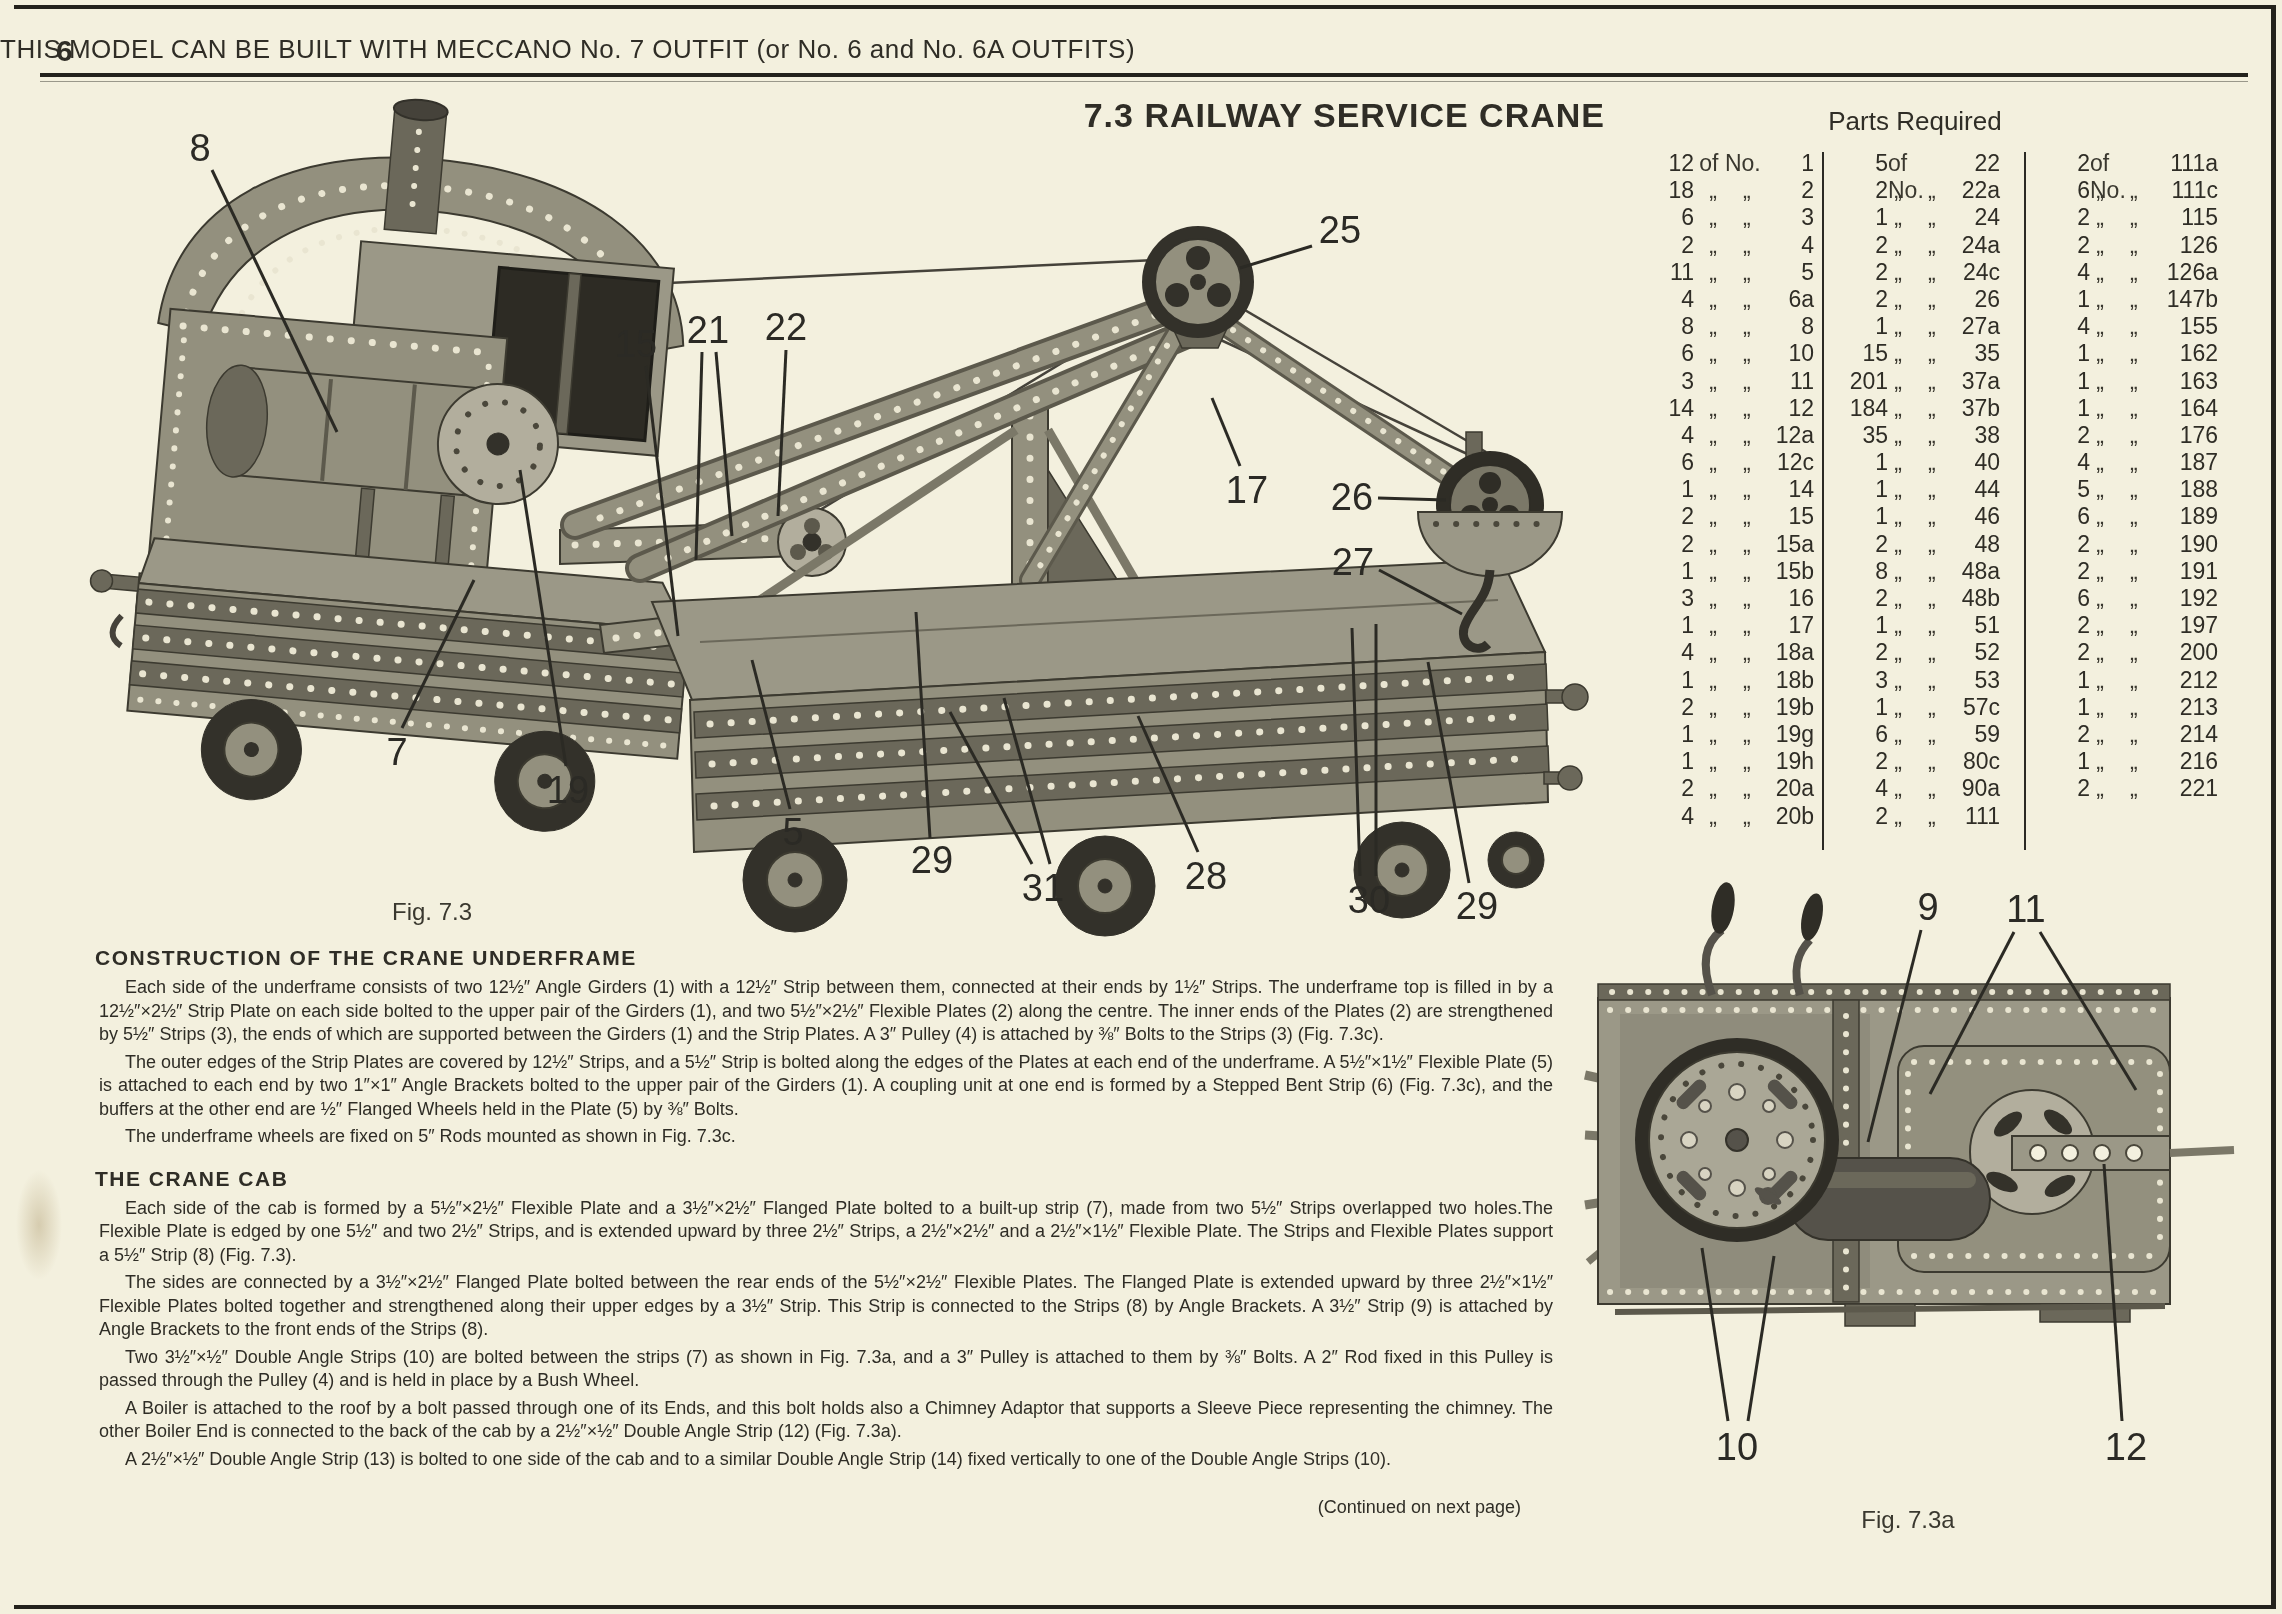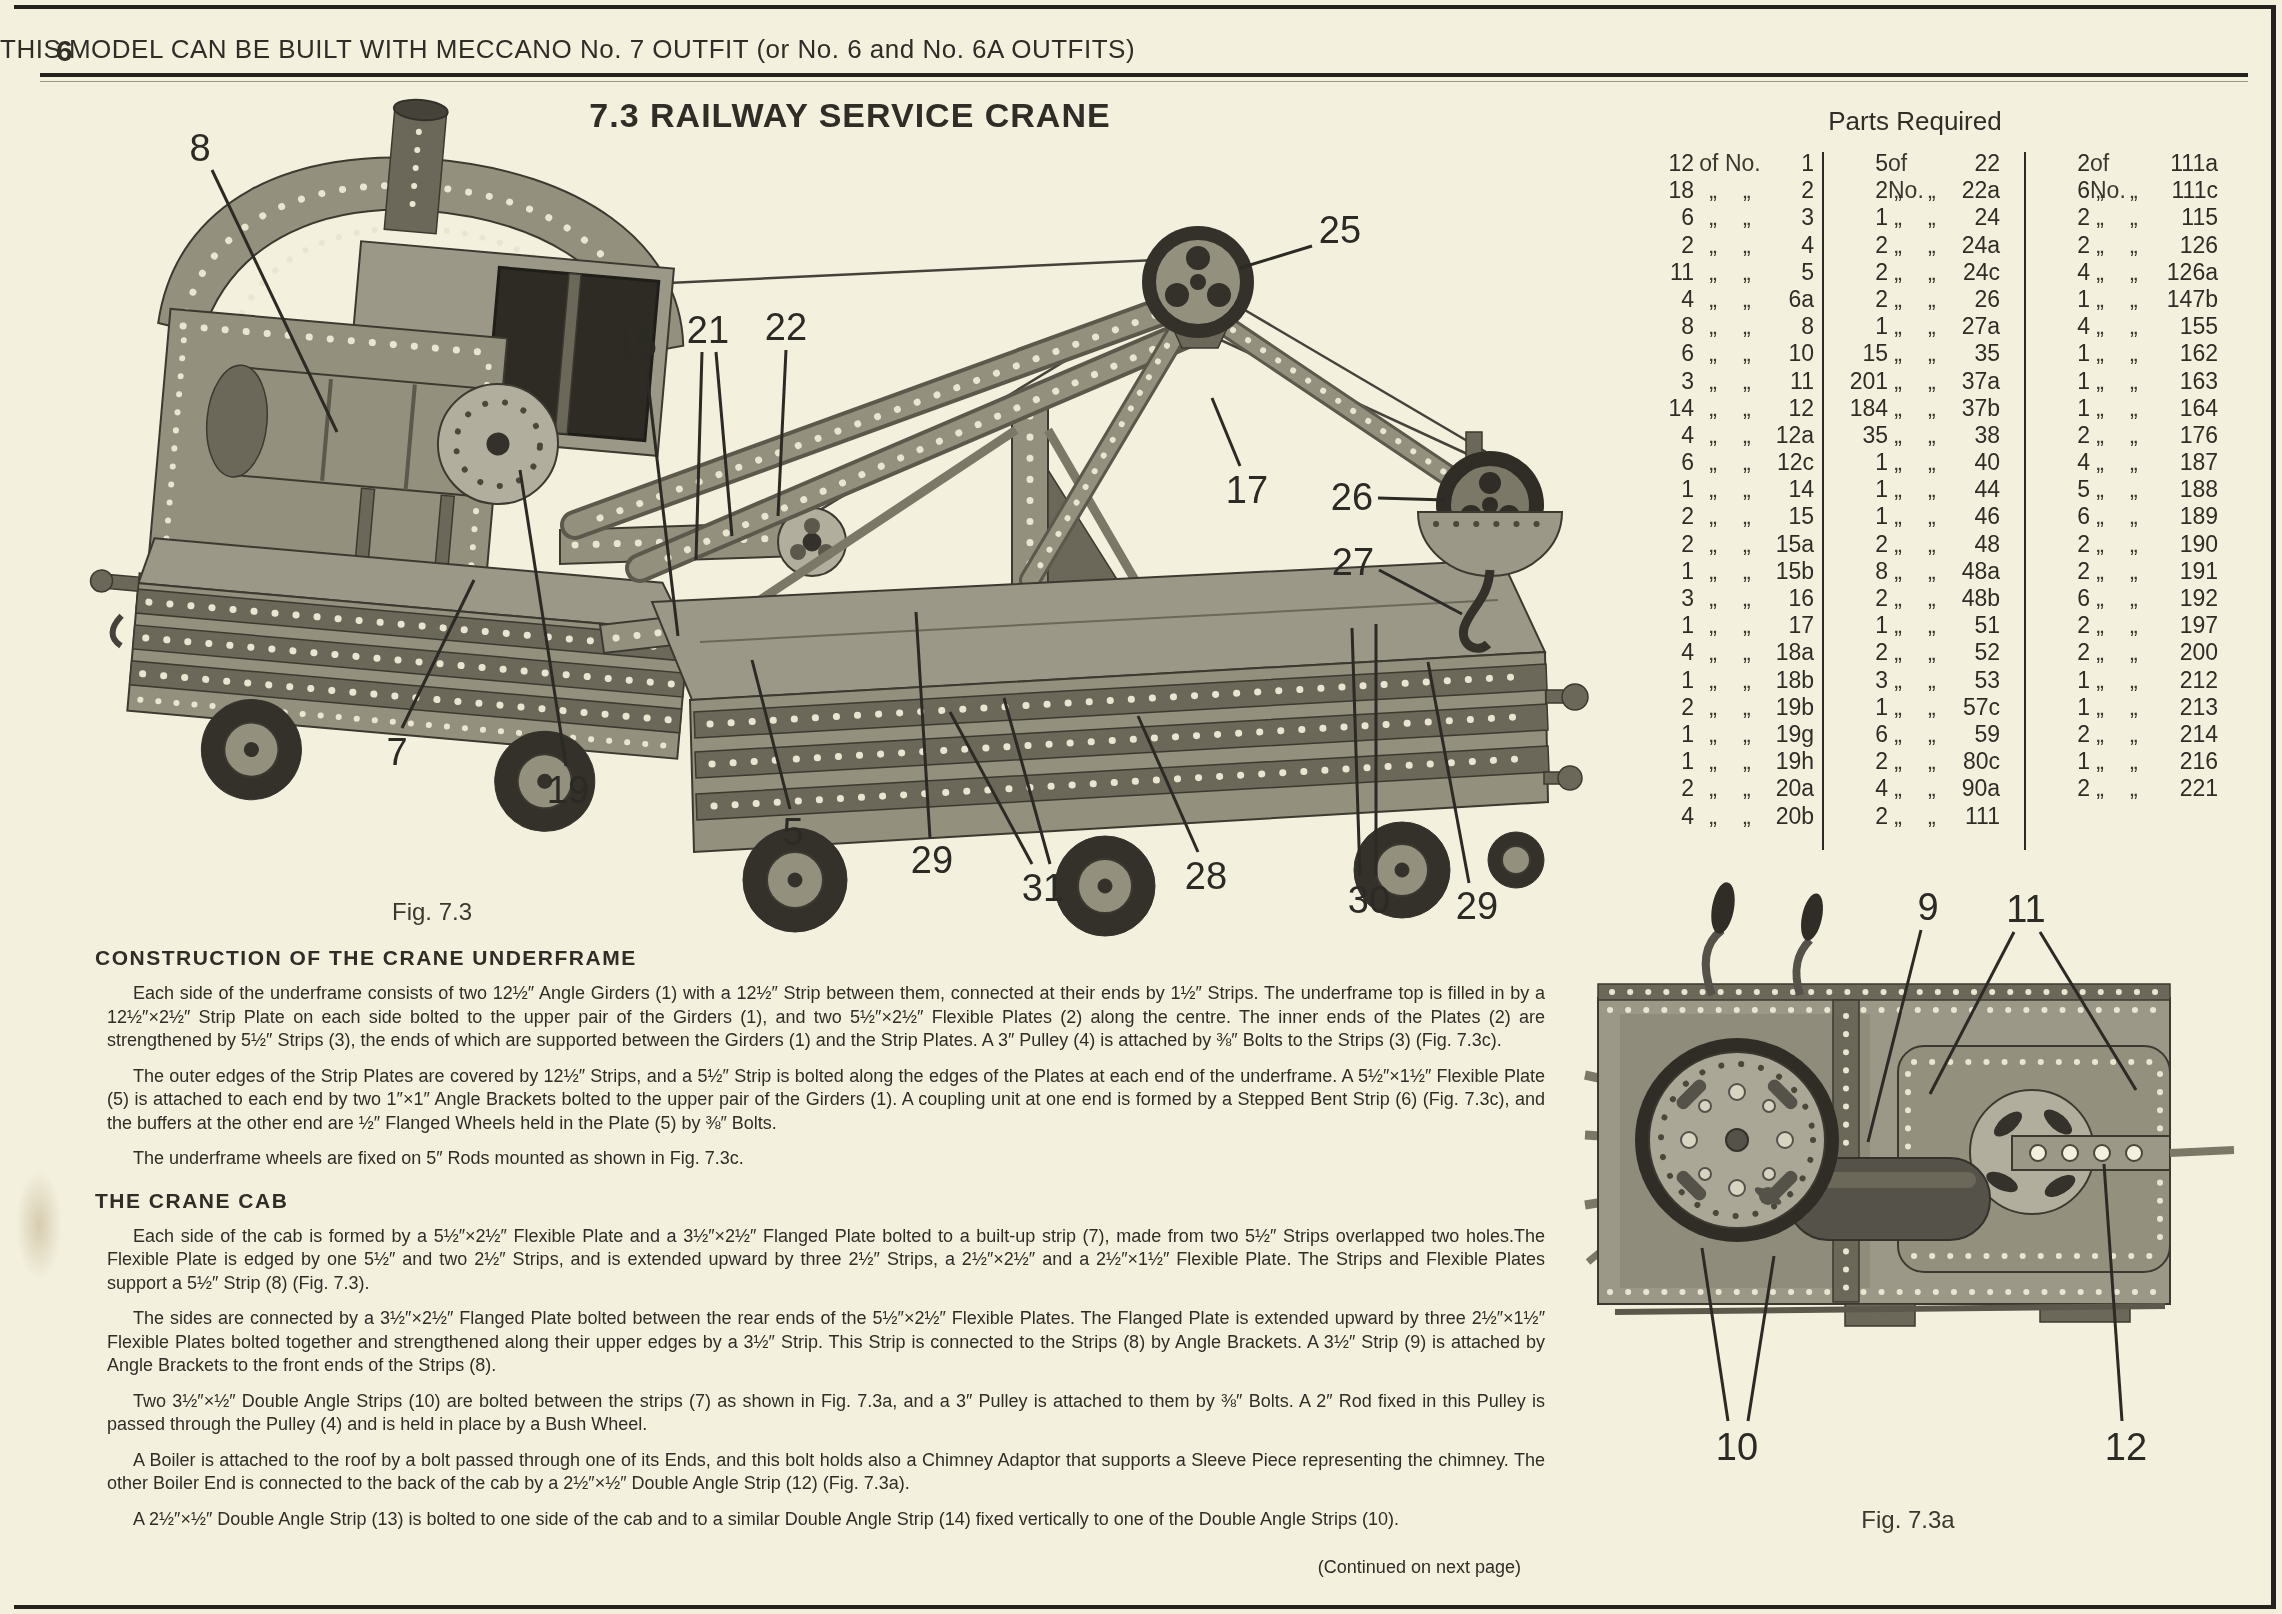--- a/index.html
+++ b/index.html
@@ -10,21 +10,21 @@
   .edge{position:absolute;background:#23221c;}
   .edge-top{left:14px;right:6px;top:5px;height:4px;}
   .edge-bottom{left:14px;right:6px;bottom:5px;height:4px;}
   .edge-right{top:5px;bottom:5px;right:6px;width:5px;}
   .smudge{position:absolute;left:16px;top:1170px;width:46px;height:110px;border-radius:50%;
           background:radial-gradient(closest-side,rgba(170,150,105,.4),rgba(170,150,105,0));}
   .pageno{position:absolute;left:56px;top:34px;font-size:30px;font-weight:bold;}
   .header{position:absolute;left:0;right:60px;top:34px;text-align:left;font-size:26px;letter-spacing:.5px;}
   .hrule{position:absolute;left:40px;top:73px;width:2208px;height:4px;background:#23221c;}
   .hrule2{position:absolute;left:40px;top:81px;width:2208px;height:1px;background:rgba(47,45,38,.45);}
-  .title{position:absolute;left:95px;top:96px;width:1510px;text-align:center;
+  .title{position:absolute;left:95px;top:96px;width:1510px;text-align:right;
          font-size:34px;font-weight:bold;letter-spacing:1px;}
   
   .parts-title{position:absolute;left:1795px;top:106px;width:240px;text-align:center;font-size:26px;}
   #parts-cols{position:absolute;left:0;top:0;}
   .pcol{position:absolute;top:150px;font-size:23px;}
   .pcol1{left:1642px;width:172px;}
   .pcol2{left:1836px;width:164px;}
   .pcol3{left:2038px;width:180px;}
   .prow{display:flex;height:27.2px;align-items:baseline;}
   .q{flex:0 0 52px;text-align:right;}
@@ -36,21 +36,21 @@
   .vdiv{position:absolute;top:152px;width:2px;height:698px;background:#2b2a24;}
   .vdiv1{left:1822px;} .vdiv2{left:2024px;}
   
   .cap{position:absolute;font-size:24px;color:#3a382f;}
   .cap-main{left:392px;top:898px;}
   .cap-cab{left:1818px;top:1506px;width:180px;text-align:center;}
   
   .textcol{position:absolute;left:95px;top:946px;width:1462px;}
   .sec-h{font-size:21px;font-weight:bold;letter-spacing:1.5px;margin:18px 0 6px 0;}
   .textcol .sec:first-child .sec-h{margin-top:0;}
-  .para{font-size:18px;line-height:23.5px;text-align:justify;text-indent:26px;margin:12px;}
+  .para{font-size:18px;line-height:23.5px;text-align:justify;text-indent:26px;margin:4px;}
   .continued{margin-top:26px;padding-right:36px;text-align:right;font-size:18px;}
   
   svg#figs{position:absolute;left:0;top:0;}
   .mL{fill:#b2ae9d;stroke:#3c3a30;stroke-width:2;}
   .mM{fill:#93907e;stroke:#3c3a30;stroke-width:2;}
   .mN{fill:#9b9887;stroke:#3c3a30;stroke-width:2;}
   .mD{fill:#6b685a;stroke:#3c3a30;stroke-width:1.5;}
   .mX{fill:#33312a;stroke:#33312a;}
   .gO{stroke:#5c594c;stroke-width:30;stroke-linecap:round;}
   .gI{stroke:#93907e;stroke-width:22;stroke-linecap:round;}

